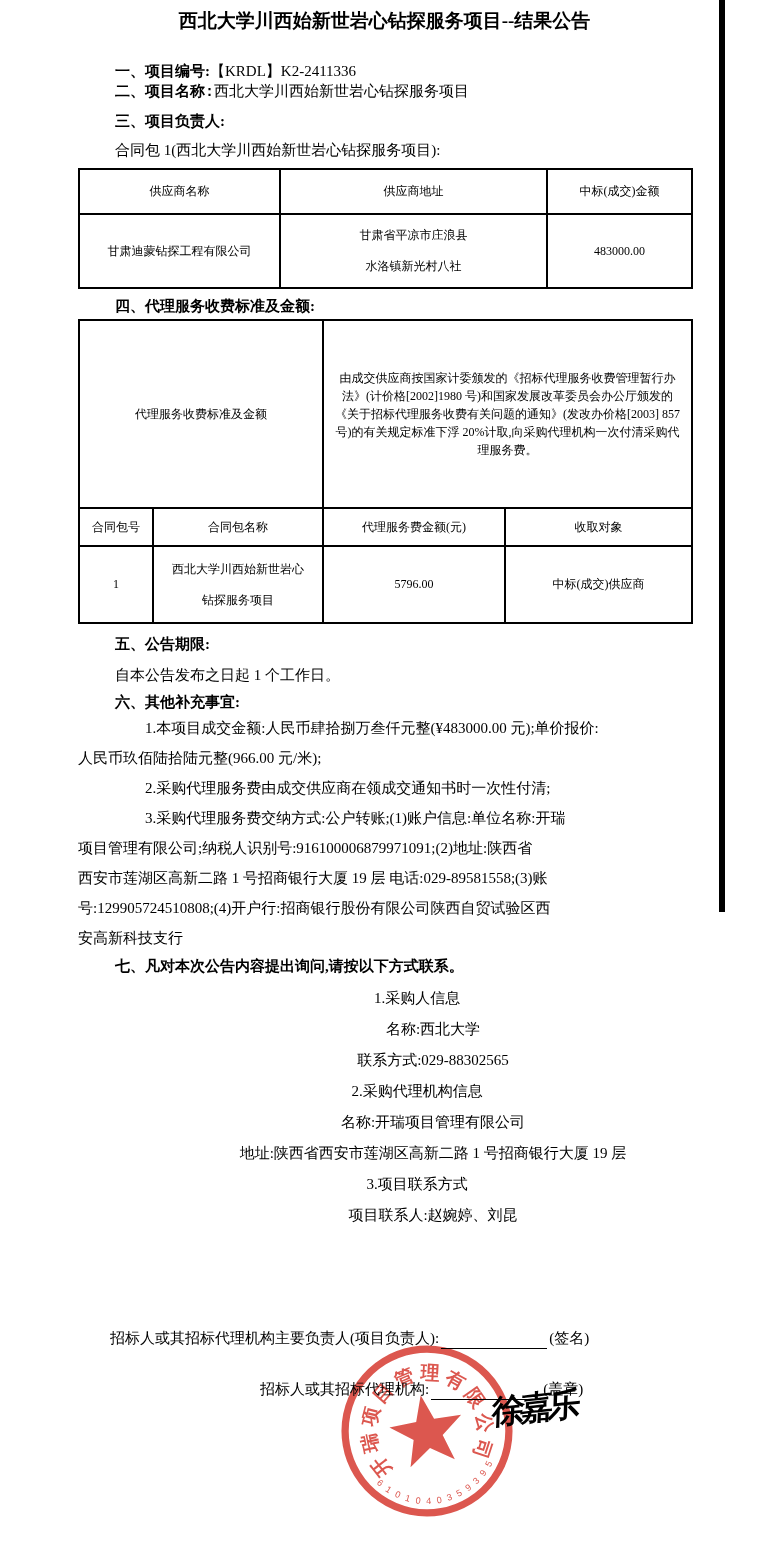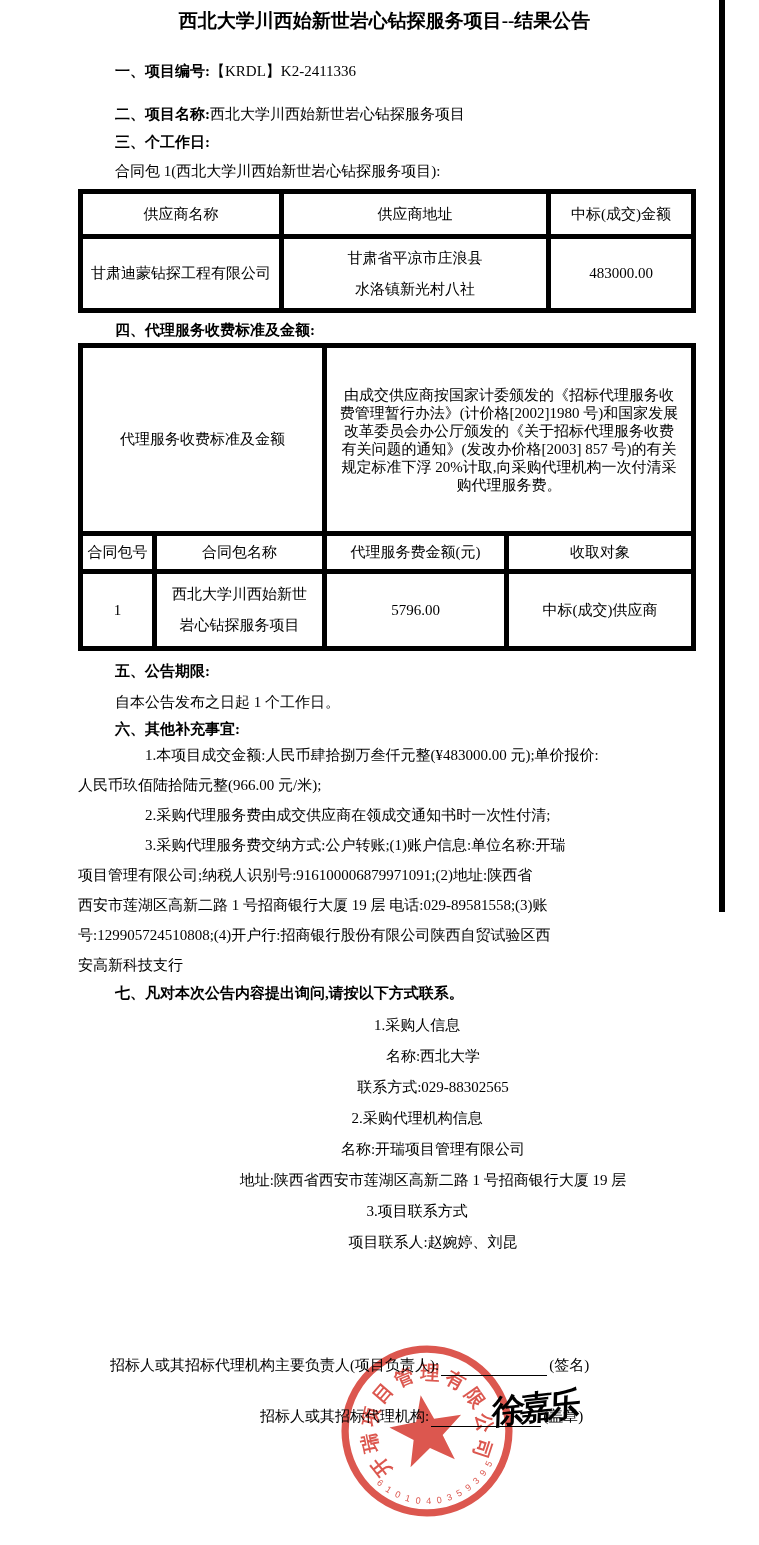--- a/index.html
+++ b/index.html
@@ -3,25 +3,25 @@
 <meta charset="utf-8">
 <style>
   html,body{margin:0;padding:0;background:#fff;}
   .page{position:relative;width:725px;height:1545px;background:#ffffff;overflow:hidden;
         font-family:"Liberation Serif","DejaVu Serif",serif;color:#000;font-size:15px;}
   .scrollbar{position:absolute;right:0;top:0;width:6px;height:912px;background:#000;}
   .doc{position:absolute;left:78px;top:0;width:613px;}
   .title{margin:8px 0 0 0;font-size:19px;font-weight:bold;text-align:center;line-height:26px;}
   .sec{padding-left:37px;line-height:22px;}
   .b{font-weight:bold;}
-  .mt26{margin-top:26px;} .mt11{margin-top:21px;} .mt6{margin-top:6px;} .mt7{margin-top:7px;}
+  .mt26{margin-top:26px;} .mt11{margin-top:0;font-family:Liberation Mono, monospace;} .mt6{margin-top:6px;} .mt7{margin-top:7px;}
   .mt9{margin-top:9px;} .mt5{margin-top:5px;} .mt2{margin-top:2px;}
   table{border-collapse:collapse;width:613px;table-layout:fixed;}
-  td,th{border:5px solid #000000;font-weight:normal;text-align:center;vertical-align:middle;
-        font-size:15px;padding:0;}
+  td,th{border:2px solid #000000;font-weight:normal;text-align:center;vertical-align:middle;
+        font-size:12px;padding:0;}
   .t1 .hrow{height:45px;} .t1 .drow{height:74px;}
   .addr{line-height:31px;}
   .t2 .bigrow{height:188px;}
   .t2 .hrow{height:38px;} .t2 .drow{height:77px;}
   .bigtext{text-align:center;vertical-align:middle;padding:8px 10px;line-height:18px;}
   .pkgname{padding:0 14px;line-height:31px;}
   .plain{line-height:22px;}
   .p-indent{padding-left:67px;}
   .supp{line-height:30px;}
   .contact{line-height:31px;text-align:center;}
@@ -53,21 +53,21 @@
 
     <div class="sec mt26">
       <span class="b">一、项目编号:</span><span>【KRDL】K2-2411336</span>
     </div>
 
     <div class="sec mt11">
       <span class="b">二、项目名称:</span><span>西北大学川西始新世岩心钻探服务项目</span>
     </div>
 
     <div class="sec mt6">
-      <span class="b">三、个工作日:</span>
+      <span class="b">三、项目负责人:</span>
     </div>
 
     <div class="sec mt7 plain">合同包 1(西北大学川西始新世岩心钻探服务项目):</div>
 
     <table class="t1 mt7">
       <colgroup>
           <col style="width:201px">
           <col style="width:267px">
           <col style="width:145px">
         </colgroup>

